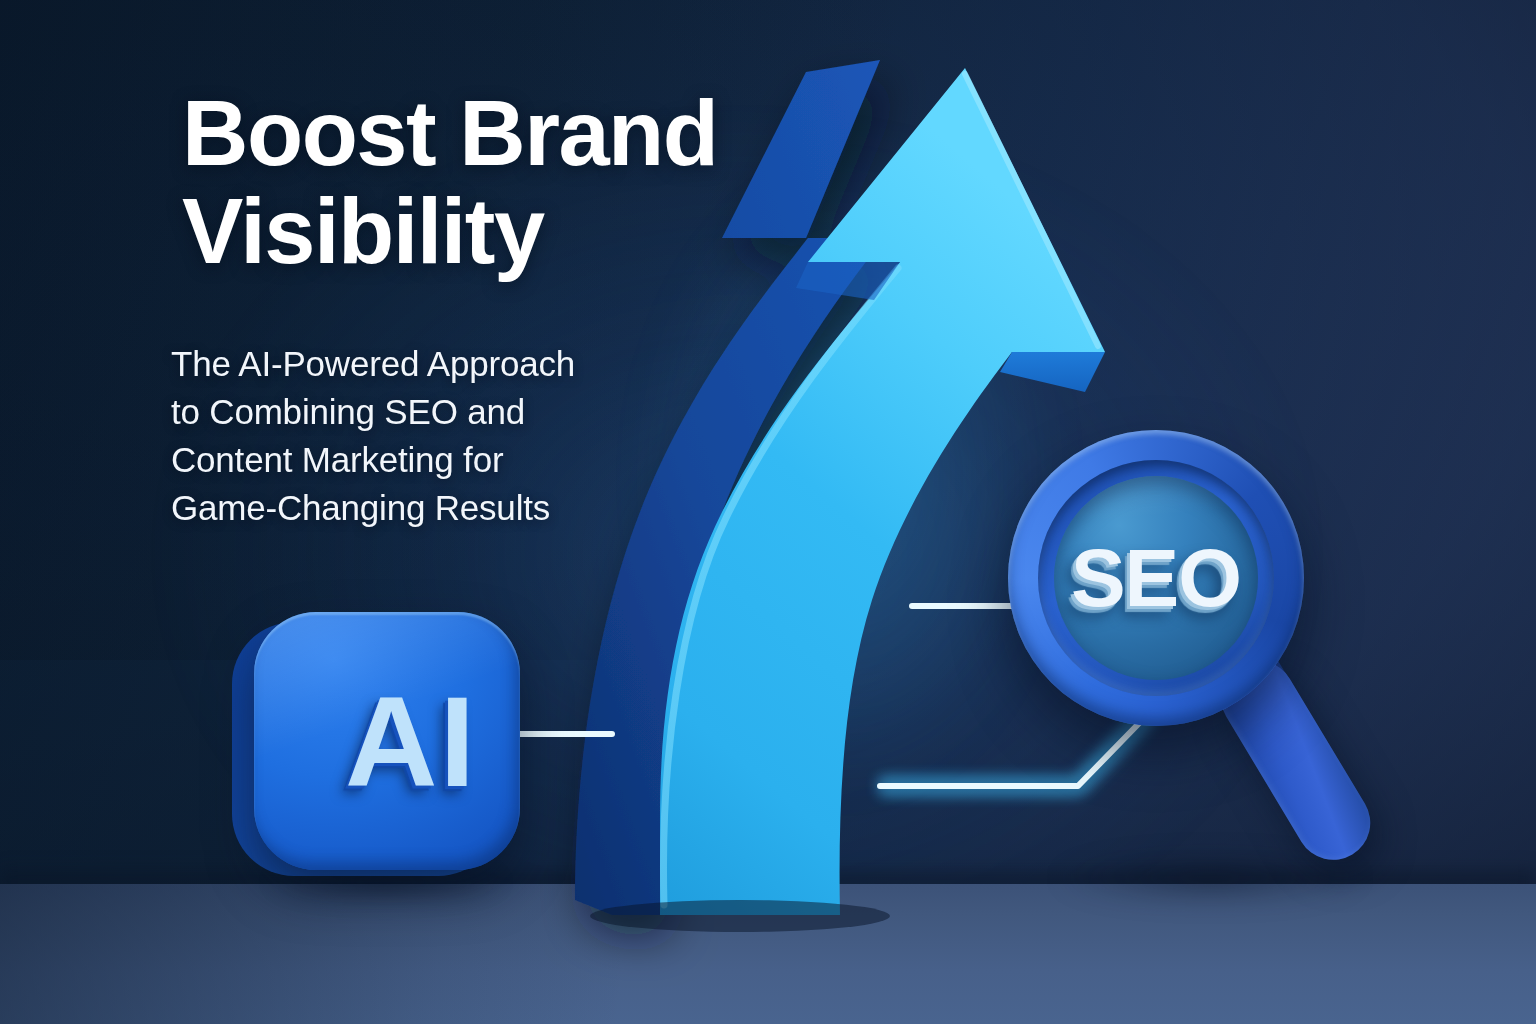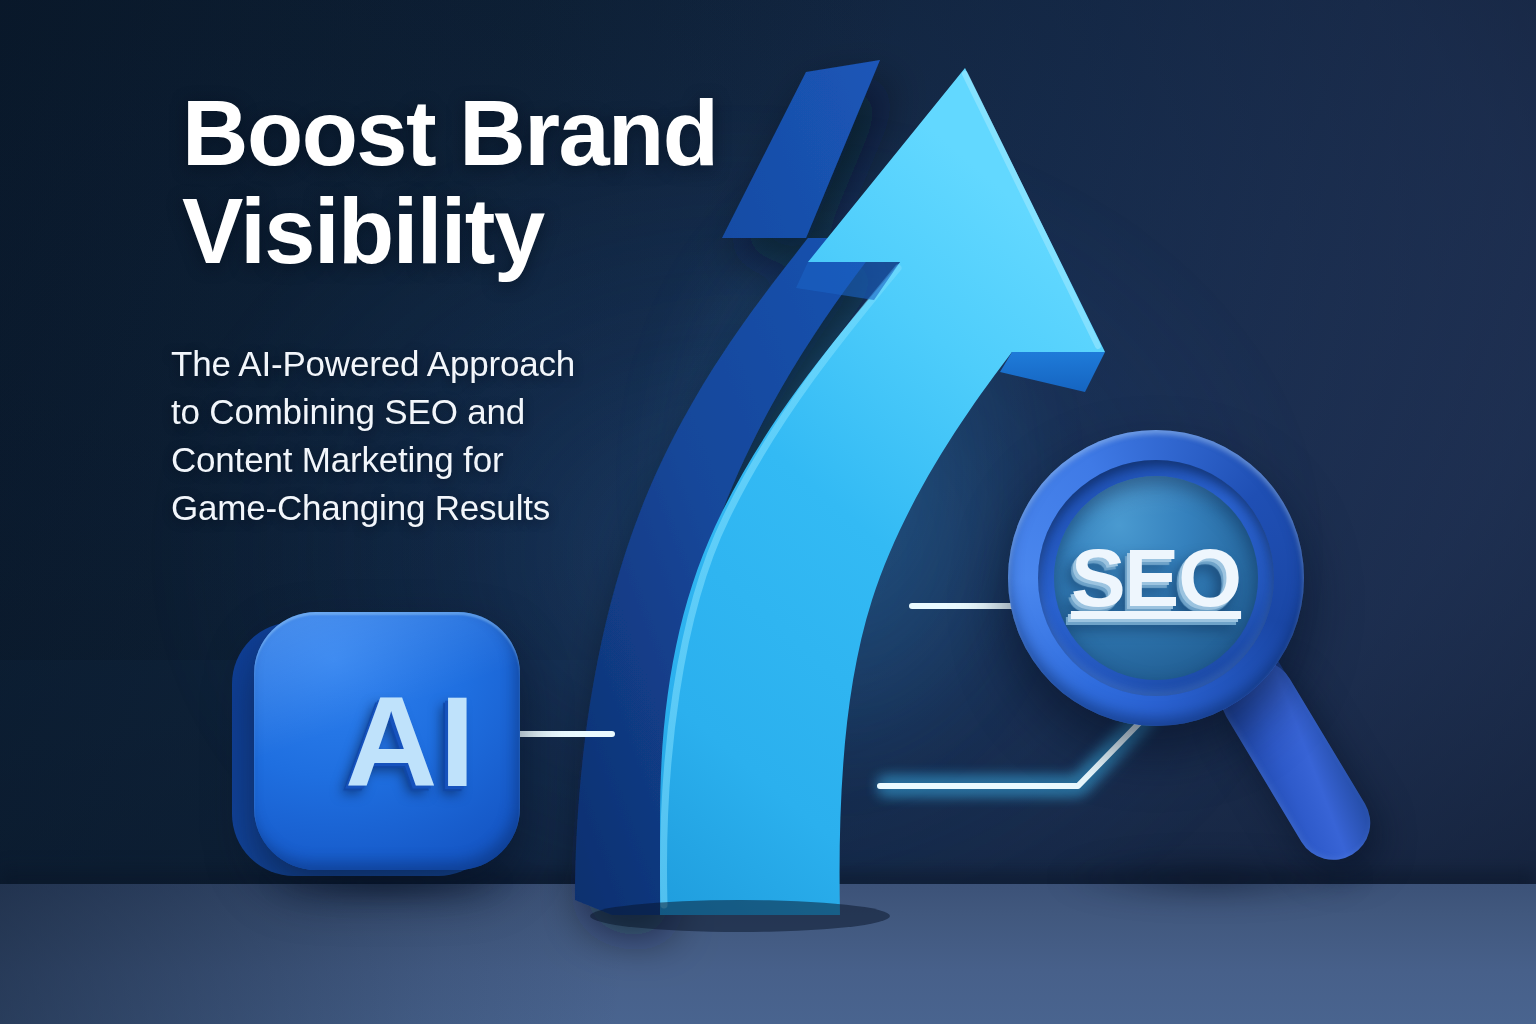--- a/index.html
+++ b/index.html
@@ -184,21 +184,20 @@
   }
   .seo-text{
     position:relative;
     color:#eef6fd;
     font-size:82px; font-weight:bold;
     letter-spacing:-1px;
     text-shadow:
       -3px 3px 0 #9cc4e0,
       -5px 6px 1px #6fa3c9,
       -8px 10px 14px rgba(8,30,62,0.55);
-    text-decoration: underline;
   }
   .mag-shadow{
     position:absolute; left:1010px; top:846px;
     width:400px; height:64px;
     background:radial-gradient(closest-side, rgba(6,16,34,0.5), rgba(6,16,34,0) 78%);
     filter:blur(12px);
   }
 
   
   .lines{ position:absolute; left:0; top:0; width:1536px; height:1024px; }

